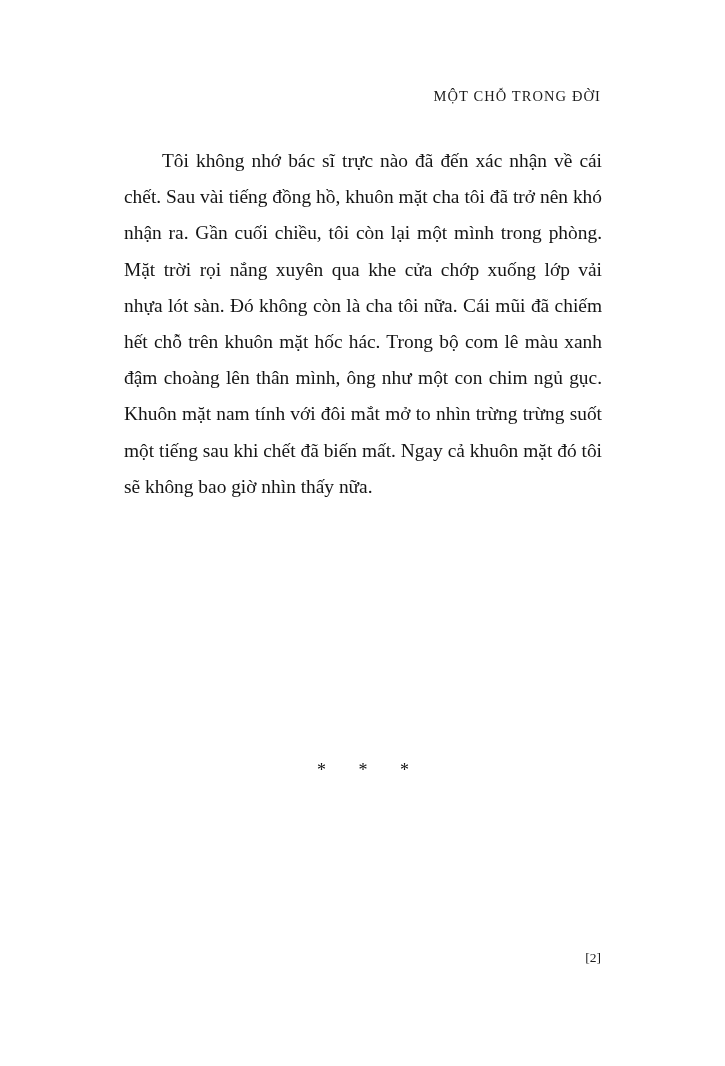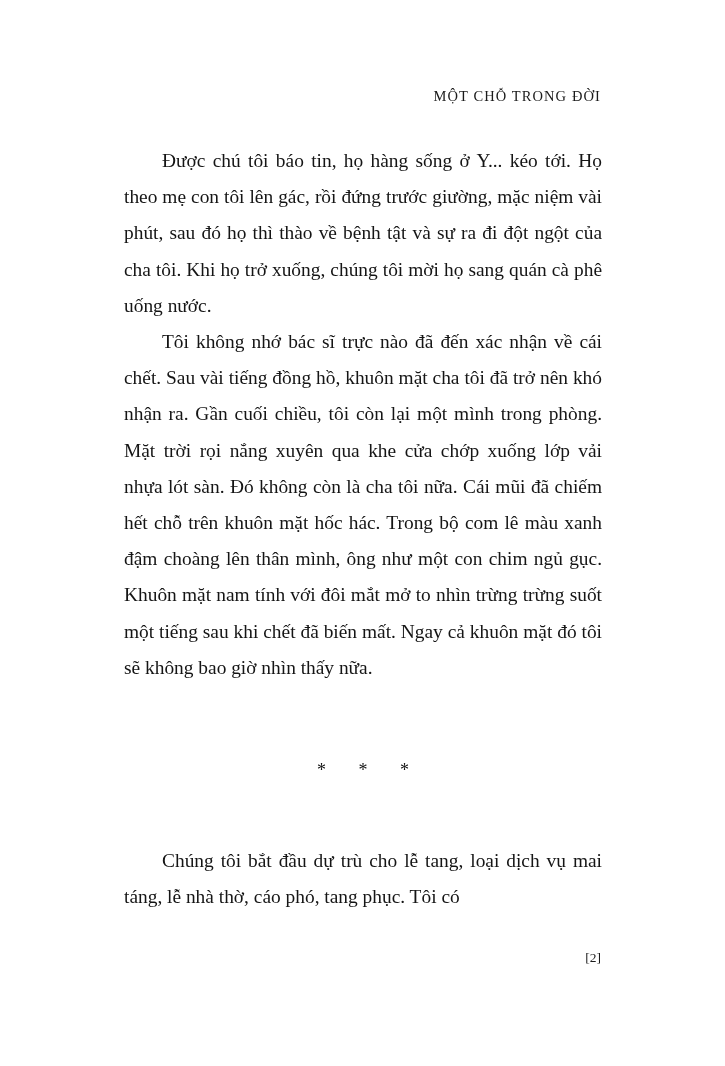--- a/index.html
+++ b/index.html
@@ -68,25 +68,21 @@
   }
 </style>
 </head>
 <body>
 
 <div class="page">
 
   <div class="running-head">MỘT CHỖ TRONG ĐỜI</div>
 
   <div class="body-block">
-    <p class="para">Được chú tôi báo tin, họ hàng sống ở Y... kéo tới. Họ theo mẹ con tôi lên gác, rồi đứng trước giường, mặc niệm vài phút, sau đó họ thì thào về bệnh tật và sự ra đi đột ngột của cha tôi. Khi họ trở xuống, chúng tôi mời họ sang quán cà phê uống nước.</p>
     <p class="para">Tôi không nhớ bác sĩ trực nào đã đến xác nhận về cái chết. Sau vài tiếng đồng hồ, khuôn mặt cha tôi đã trở nên khó nhận ra. Gần cuối chiều, tôi còn lại một mình trong phòng. Mặt trời rọi nắng xuyên qua khe cửa chớp xuống lớp vải nhựa lót sàn. Đó không còn là cha tôi nữa. Cái mũi đã chiếm hết chỗ trên khuôn mặt hốc hác. Trong bộ com lê màu xanh đậm choàng lên thân mình, ông như một con chim ngủ gục. Khuôn mặt nam tính với đôi mắt mở to nhìn trừng trừng suốt một tiếng sau khi chết đã biến mất. Ngay cả khuôn mặt đó tôi sẽ không bao giờ nhìn thấy nữa.</p>
   </div>
 
   <div class="stars">*  *  *</div>
 
-  <div class="tail-block">
-    <p class="para">Chúng tôi bắt đầu dự trù cho lễ tang, loại dịch vụ mai táng, lễ nhà thờ, cáo phó, tang phục. Tôi có</p>
-  </div>
 
   <div class="folio">[2]</div>
 
 </div>
 
 </body></html>

